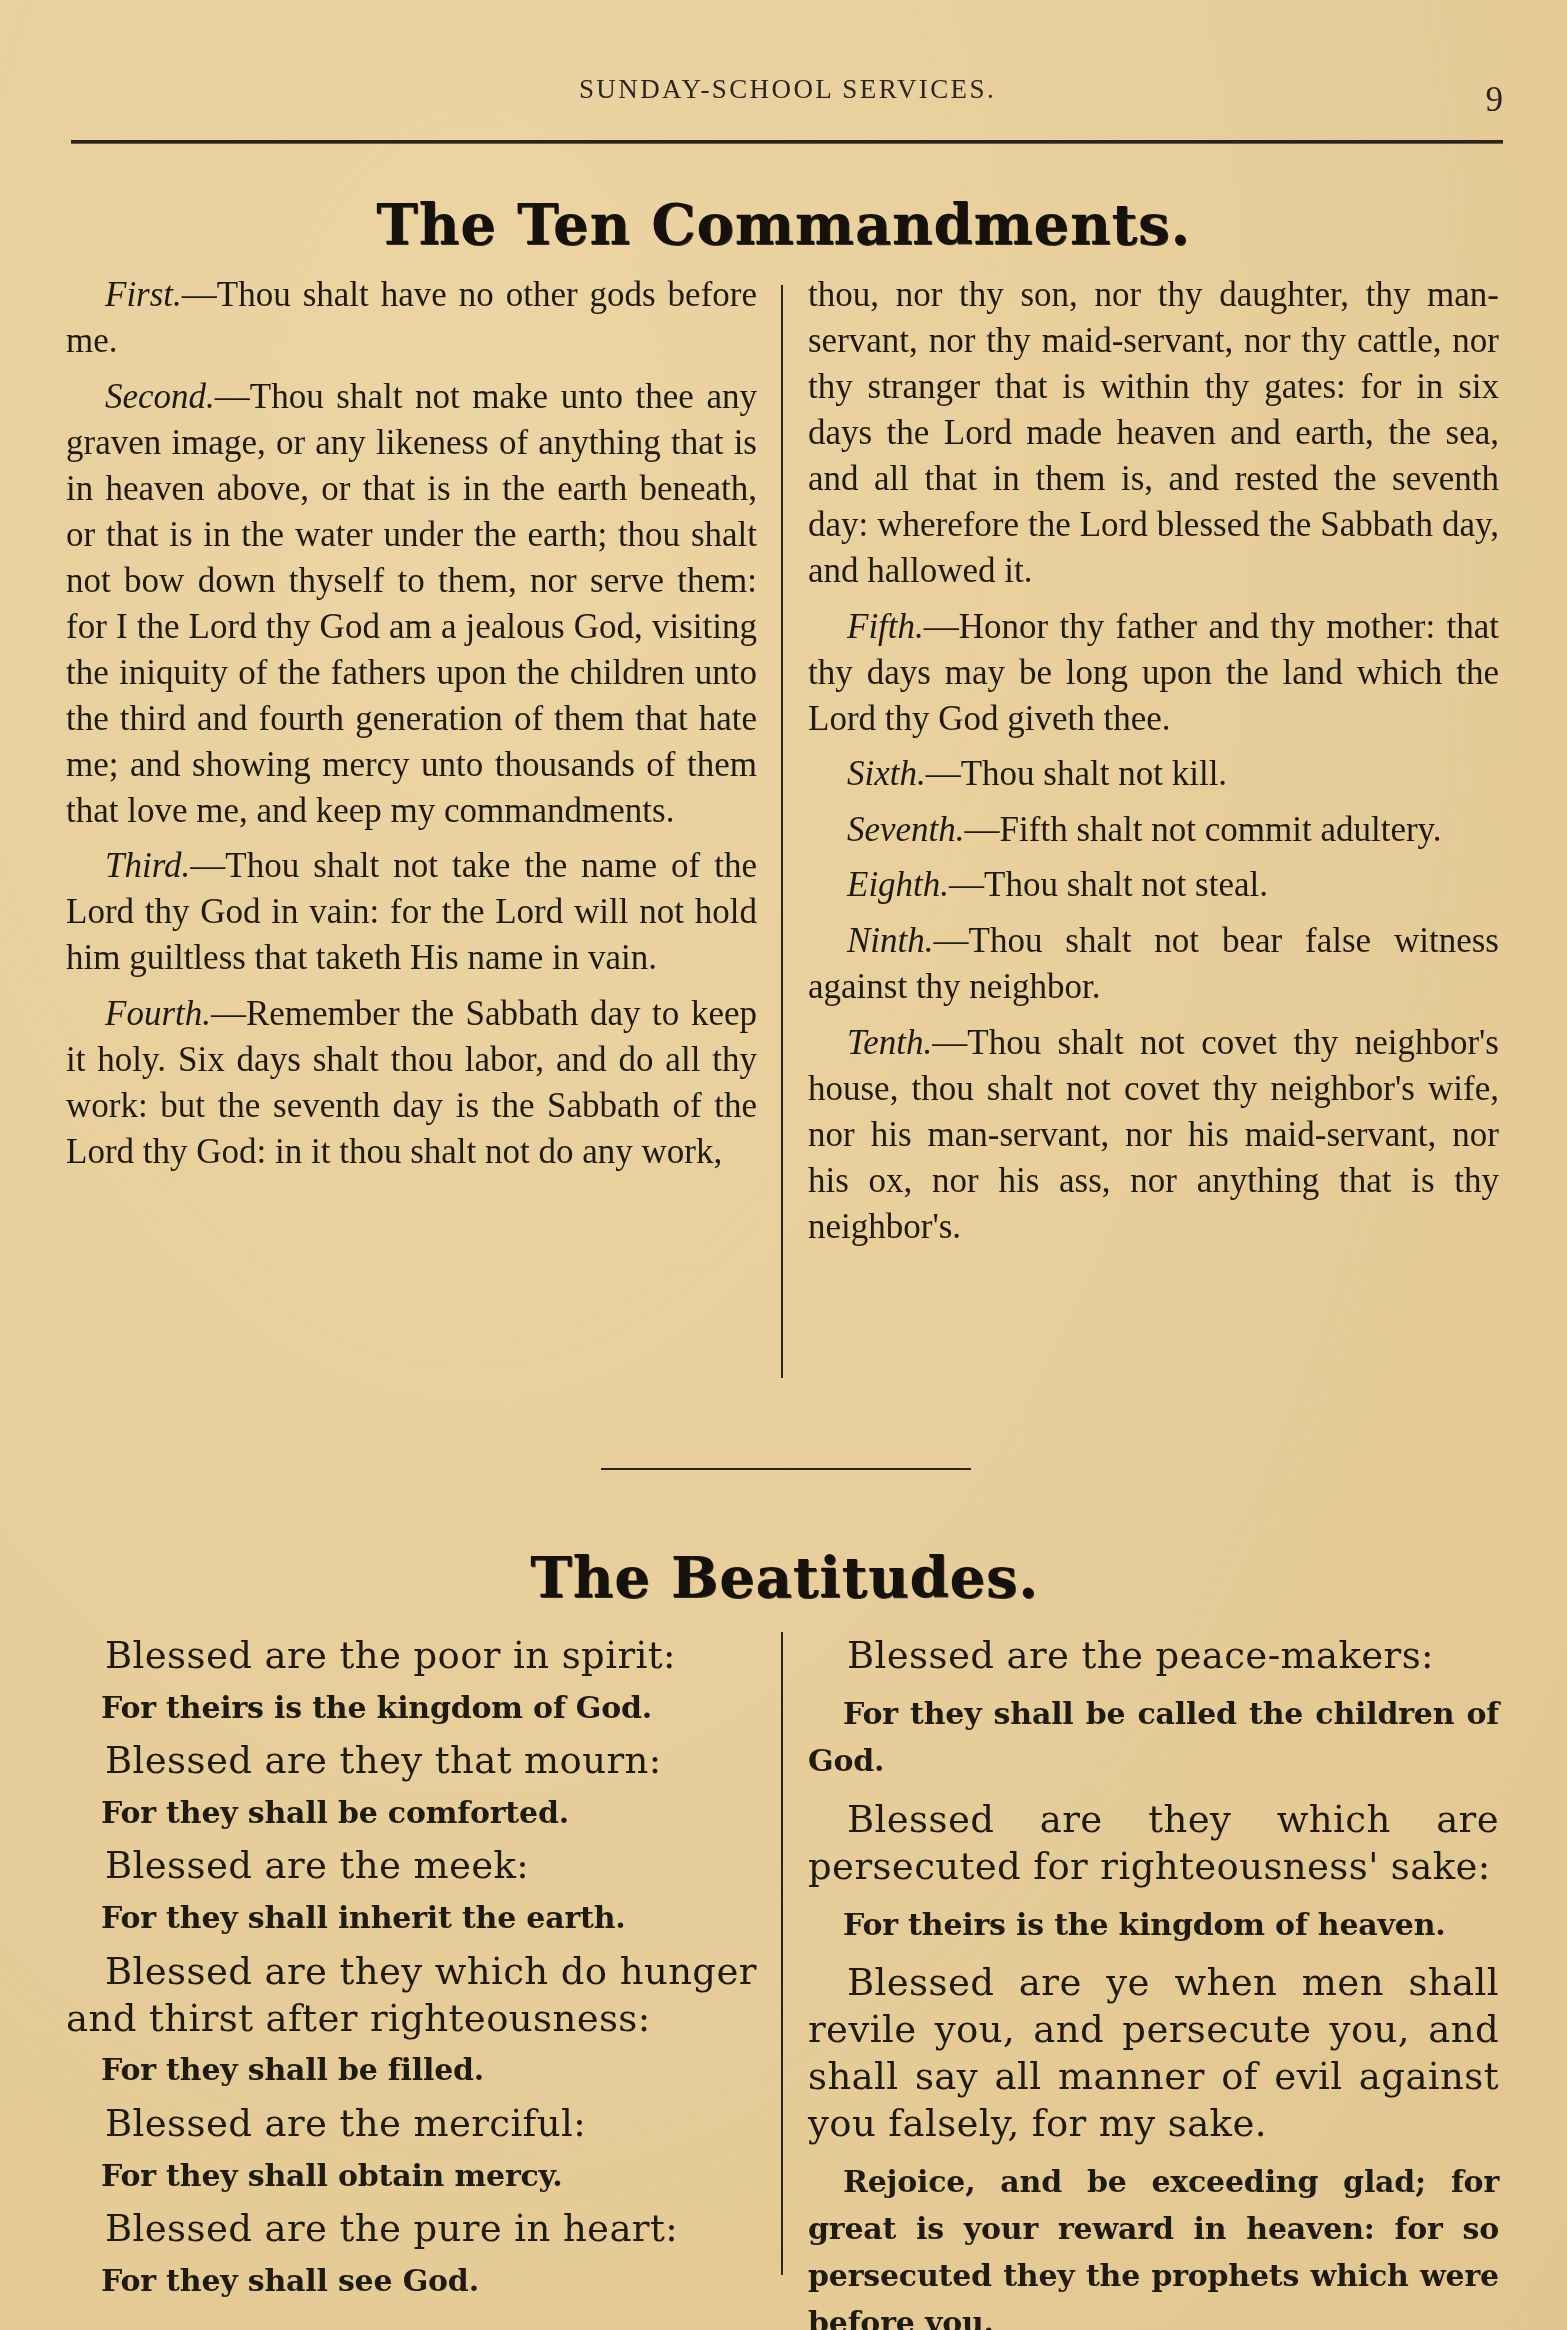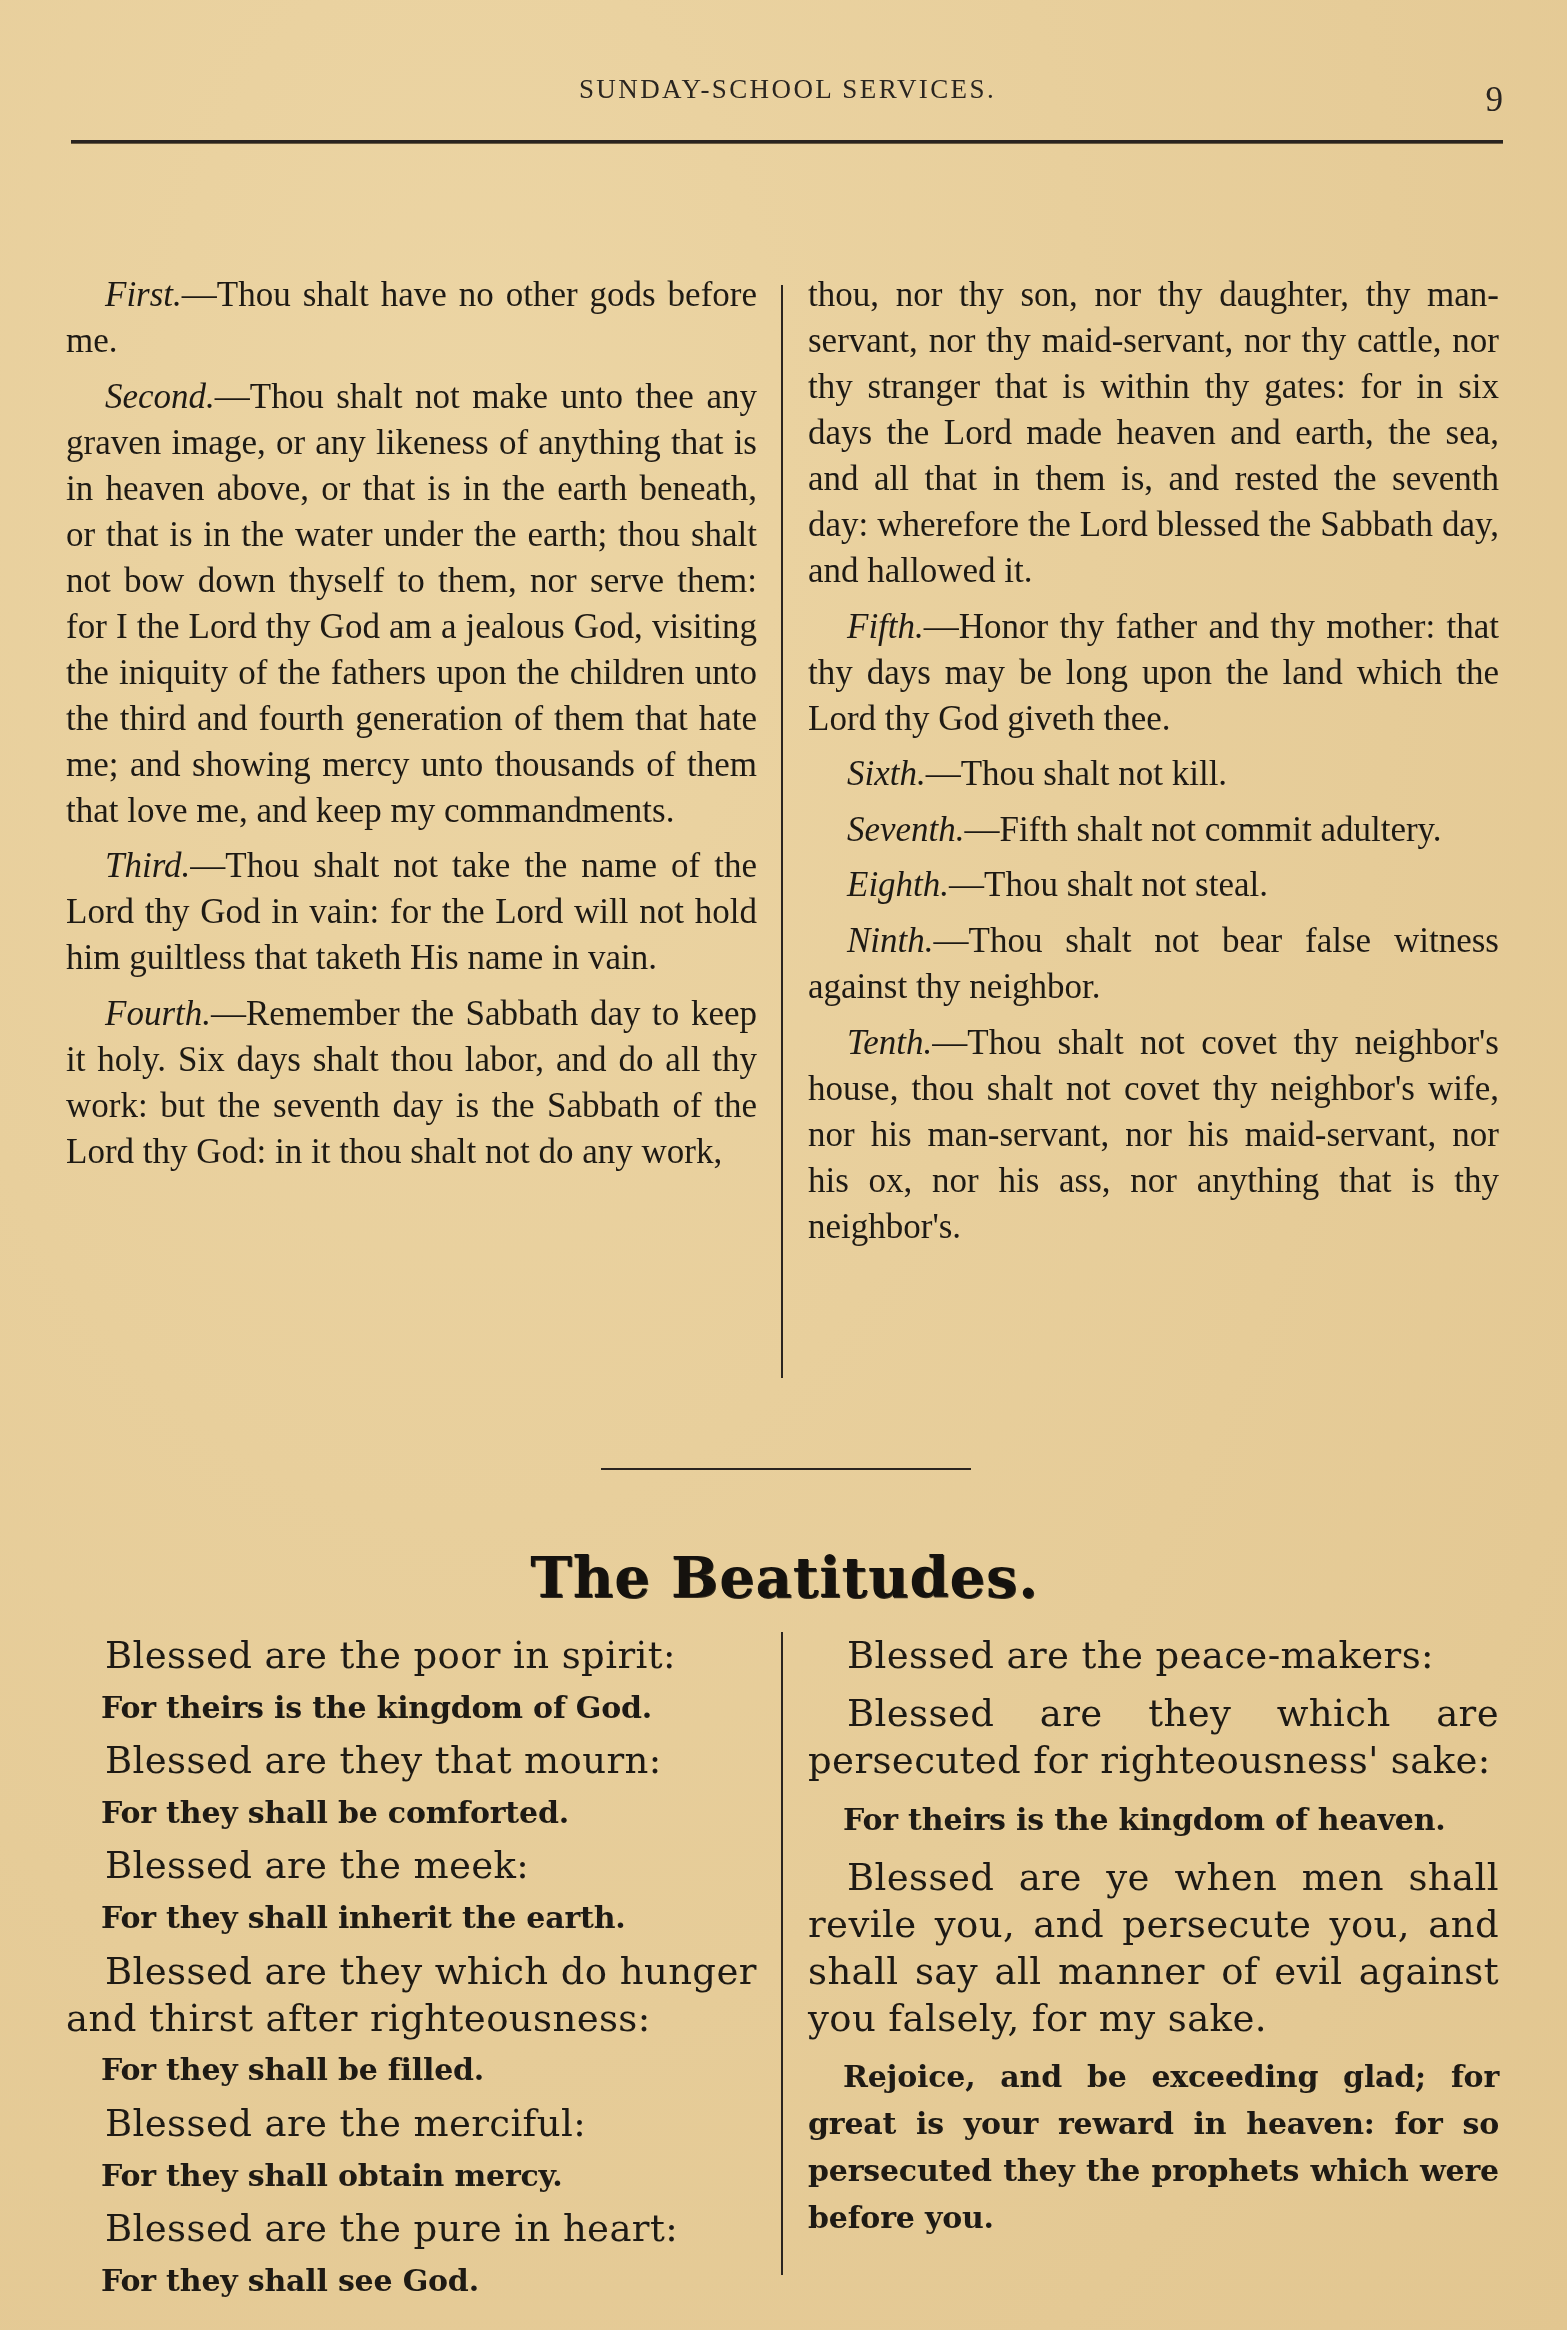--- a/index.html
+++ b/index.html
@@ -57,20 +57,21 @@
   .beat-right .blessing, .beat-right .response { margin-bottom: 11.3px; }
 </style>
 </head>
 <body>
 
 <div class="page">
   <div class="running-head">SUNDAY-SCHOOL SERVICES.</div>
   <div class="page-number">9</div>
   <div class="head-rule"></div>
 
+  <h1 class="title title-ten" style="margin:0">The Ten Commandments.</h1>
 
   <div class="col col-left-ten">
     <p><span class="label">First.</span><span>—Thou shalt have no other gods before me.</span></p>
     <p><span class="label">Second.</span><span>—Thou shalt not make unto thee any graven image, or any likeness of anything that is in heaven above, or that is in the earth beneath, or that is in the water under the earth; thou shalt not bow down thyself to them, nor serve them: for I the Lord thy God am a jeal­ous God, visiting the iniquity of the fathers upon the children unto the third and fourth generation of them that hate me; and showing mercy unto thousands of them that love me, and keep my com­mandments.</span></p>
     <p><span class="label">Third.</span><span>—Thou shalt not take the name of the Lord thy God in vain: for the Lord will not hold him guiltless that taketh His name in vain.</span></p>
     <p><span class="label">Fourth.</span><span>—Remember the Sabbath day to keep it holy. Six days shalt thou labor, and do all thy work: but the sev­enth day is the Sabbath of the Lord thy God: in it thou shalt not do any work,</span></p>
   </div>
 
   <div class="divider divider-ten"></div>
 
@@ -100,19 +101,20 @@
     <p class="blessing">Blessed are the merciful:</p>
     <p class="response">For they shall obtain mercy.</p>
     <p class="blessing">Blessed are the pure in heart:</p>
     <p class="response">For they shall see God.</p>
   </div>
 
   <div class="divider divider-beat"></div>
 
   <div class="beat-col beat-right">
     <p class="blessing">Blessed are the peace-makers:</p>
+    <p class="response">For they shall be called the children of God.</p>
     <p class="blessing">Blessed are they which are persecuted for righteousness' sake:</p>
     <p class="response">For theirs is the kingdom of heaven.</p>
     <p class="blessing">Blessed are ye when men shall revile you, and persecute you, and shall say all manner of evil against you falsely, for my sake.</p>
     <p class="response">Rejoice, and be exceeding glad; for great is your reward in heaven: for so persecuted they the prophets which were before you.</p>
   </div>
 </div>
 
 
 </body></html>

